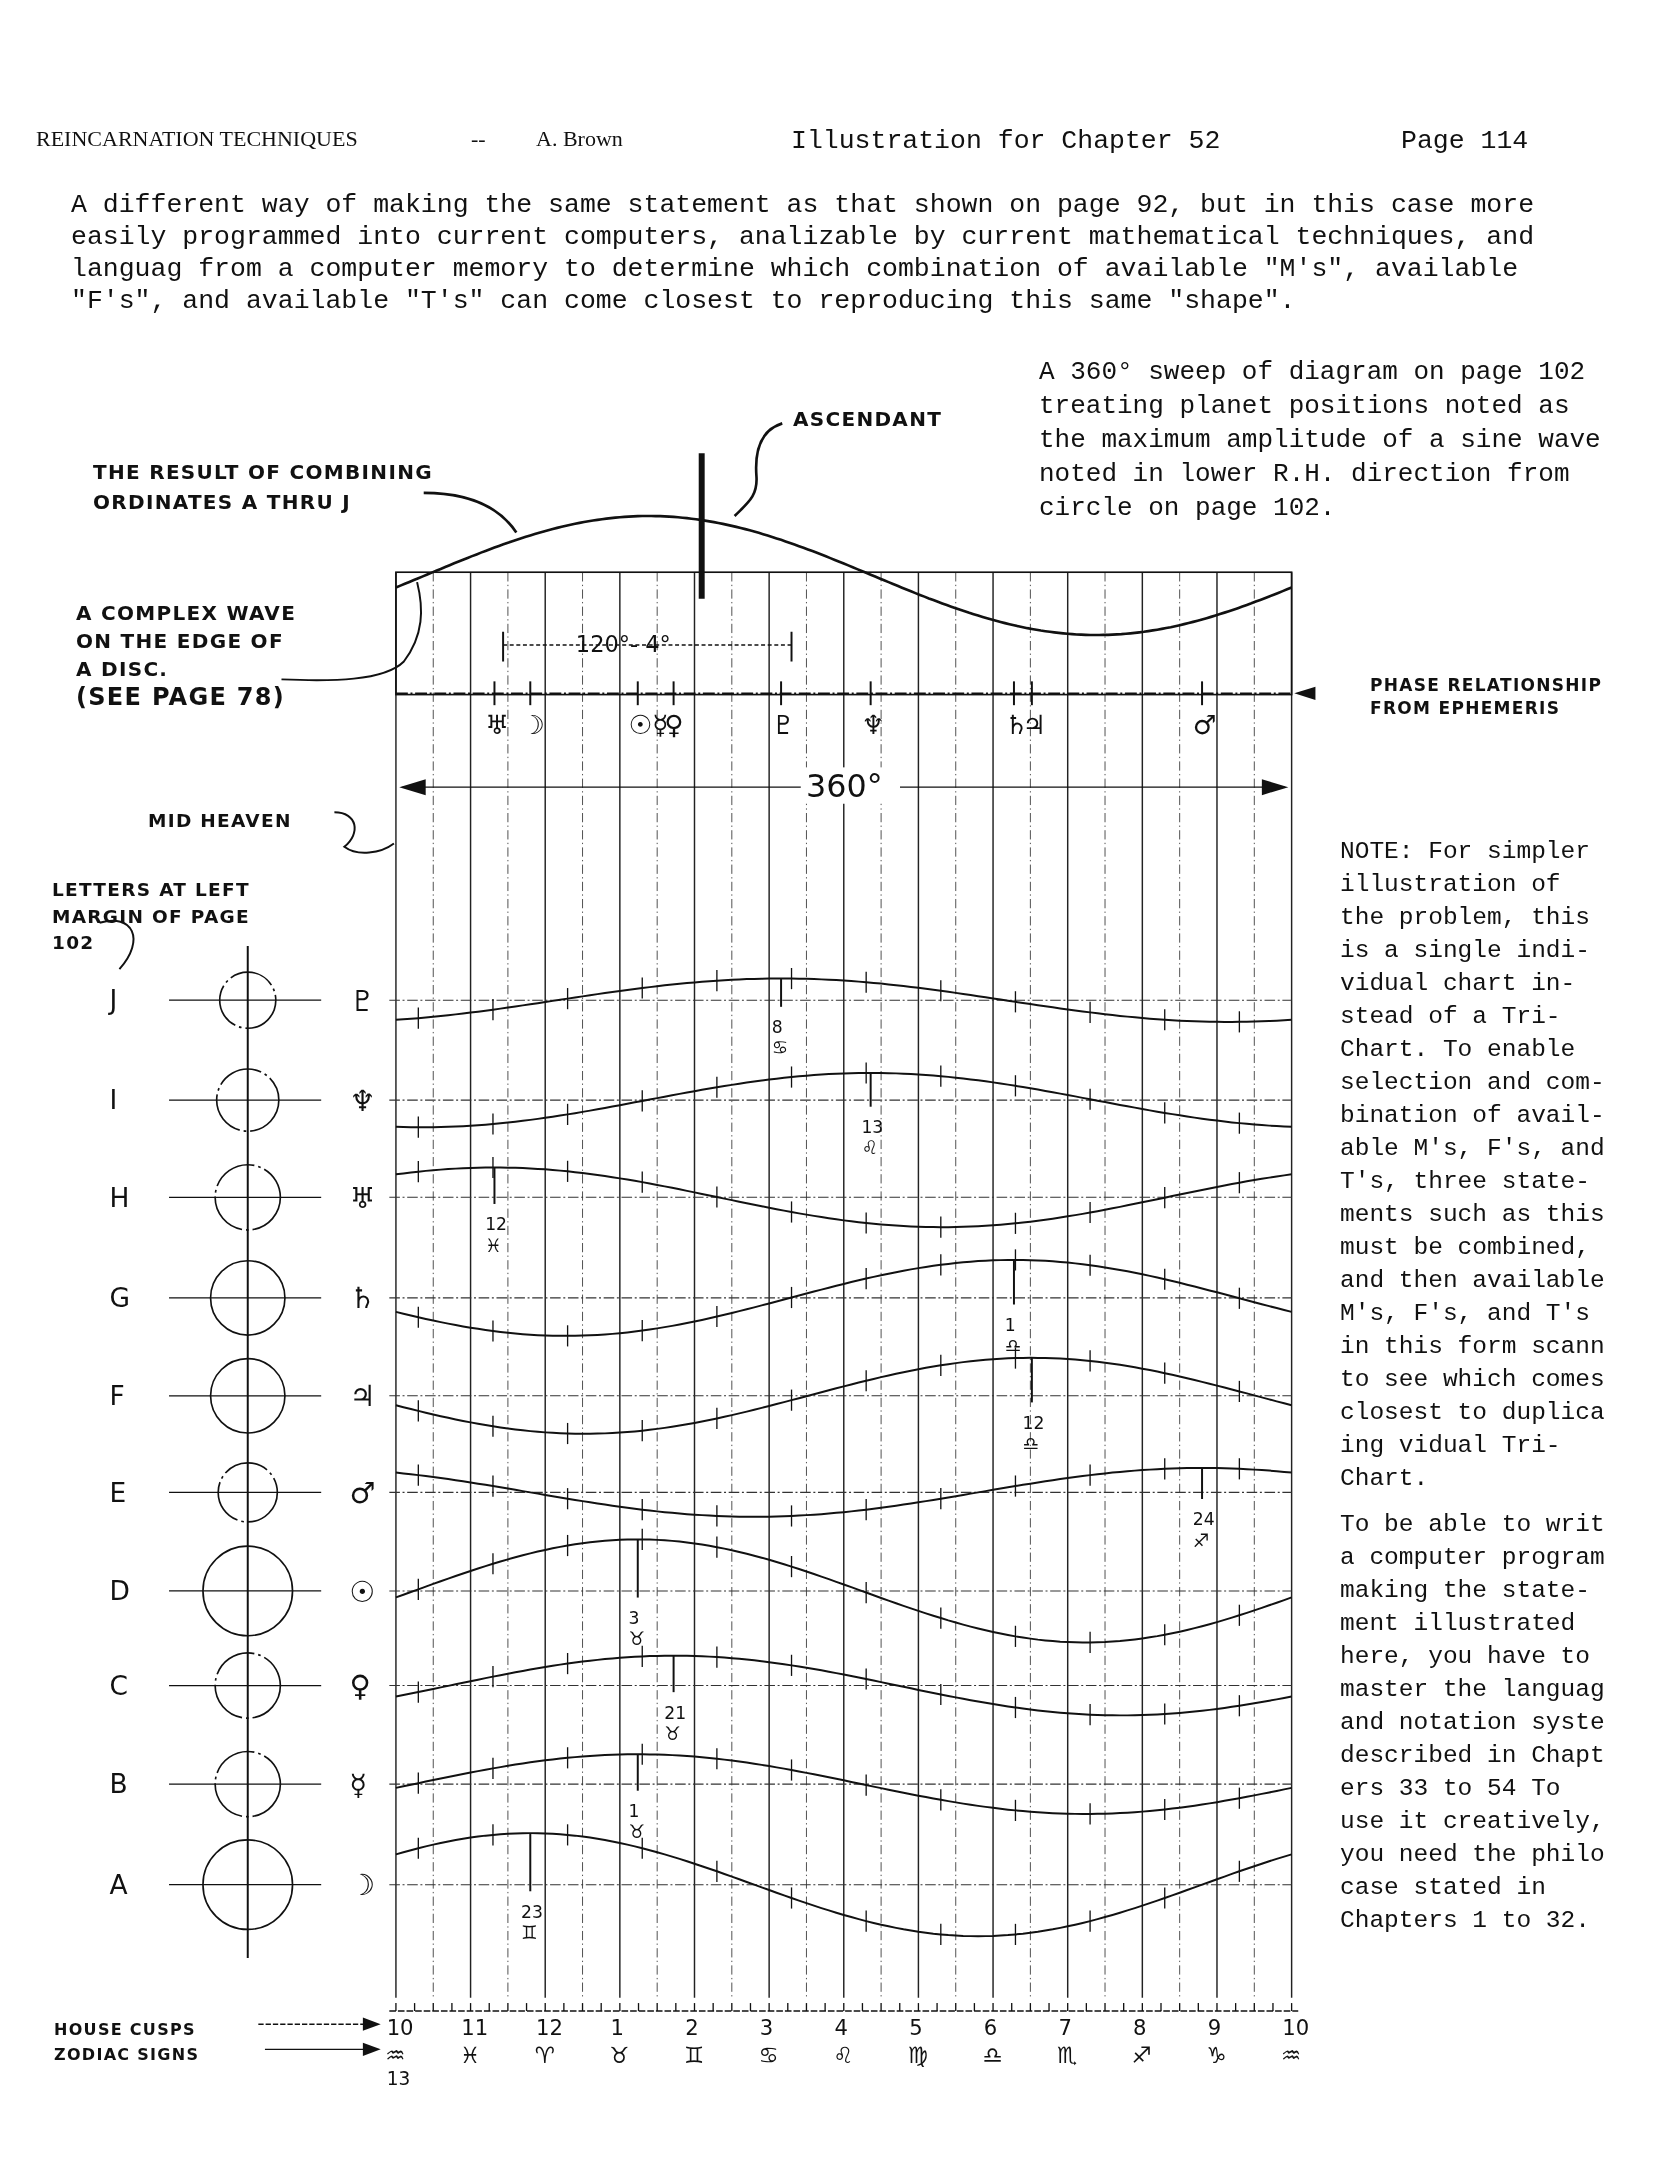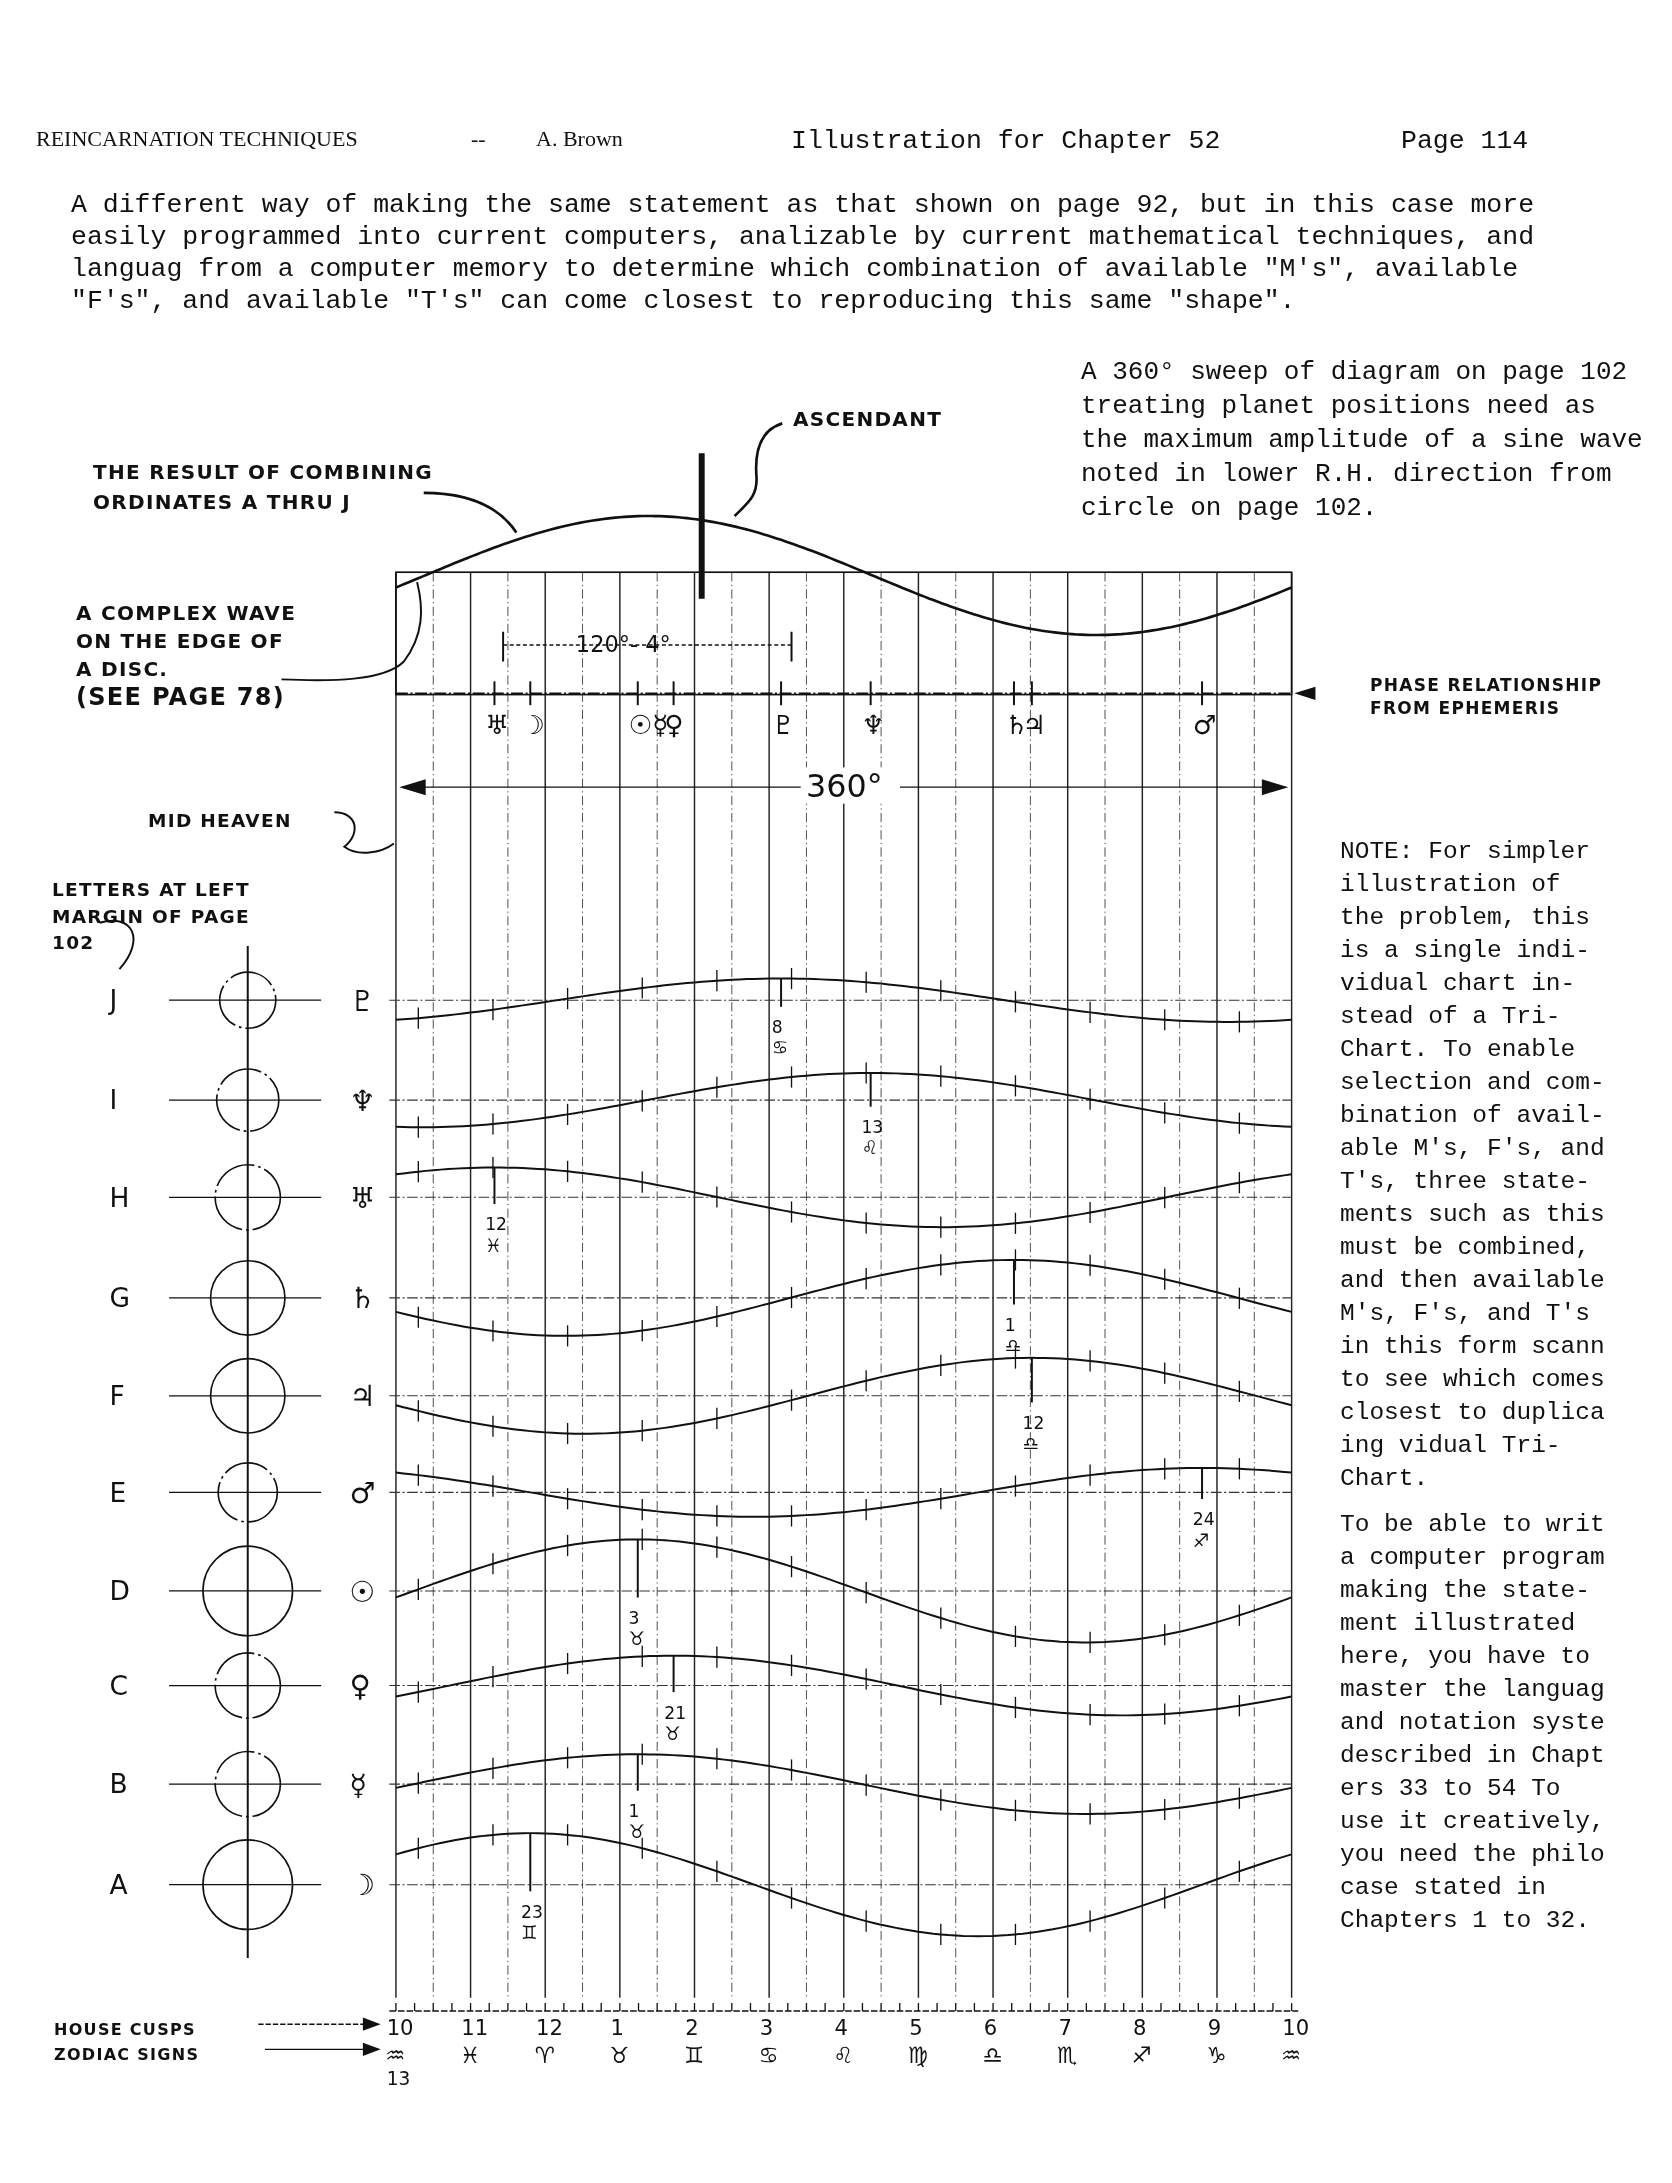--- a/index.html
+++ b/index.html
@@ -3,21 +3,21 @@
 <meta charset="utf-8">
 <style>
   html,body{margin:0;padding:0;background:#fff;}
   body{width:1673px;height:2183px;position:relative;overflow:hidden;color:#111;
        font-family:"Liberation Mono","DejaVu Sans Mono",monospace;}
   .abs{position:absolute;}
   .hdr{font-family:"Liberation Serif","DejaVu Serif",serif;font-size:22px;top:126px;white-space:nowrap;}
   .mono{font-family:"Liberation Mono","DejaVu Sans Mono",monospace;}
   .intro{left:71px;top:189px;width:1575px;font-size:26.5px;line-height:32px;}
   .intro div{white-space:nowrap;}
-  .sweep{left:1039px;top:355px;font-size:26px;line-height:34px;margin-left:42px;}
+  .sweep{left:1039px;top:355px;font-size:26px;line-height:34px;}
   .sweep div{white-space:nowrap;}
   .note{left:1340px;top:835px;font-size:24.5px;line-height:33px;font-family:"Liberation Mono","DejaVu Sans Mono",monospace;}
   .note div{white-space:nowrap;}
   .note .gap{height:13.2px;}
   .hand{font-family:"DejaVu Sans",sans-serif;font-weight:bold;letter-spacing:1.3px;font-size:20px;line-height:30px;white-space:nowrap;}
   svg#diagram{position:absolute;left:0;top:0;}
 </style>
 </head>
 <body>
 
@@ -29,21 +29,21 @@
 
 <div class="abs intro">
   <div>A different way of making the same statement as that shown on page 92, but in this case more</div>
   <div>easily programmed into current computers, analizable by current mathematical techniques, and</div>
   <div>languag from a computer memory to determine which combination of available "M's", available</div>
   <div>"F's", and available "T's" can come closest to reproducing this same "shape".</div>
 </div>
 
 <div class="abs sweep">
   <div>A 360° sweep of diagram on page 102</div>
-  <div>treating planet positions need as</div>
+  <div>treating planet positions noted as</div>
   <div>the maximum amplitude of a sine wave</div>
   <div>noted in lower R.H. direction from</div>
   <div>circle on page 102.</div>
 </div>
 
 <div class="abs note">
   <div id="note1">
       <div>NOTE: For simpler</div>
       <div>illustration of</div>
       <div>the problem, this</div>

